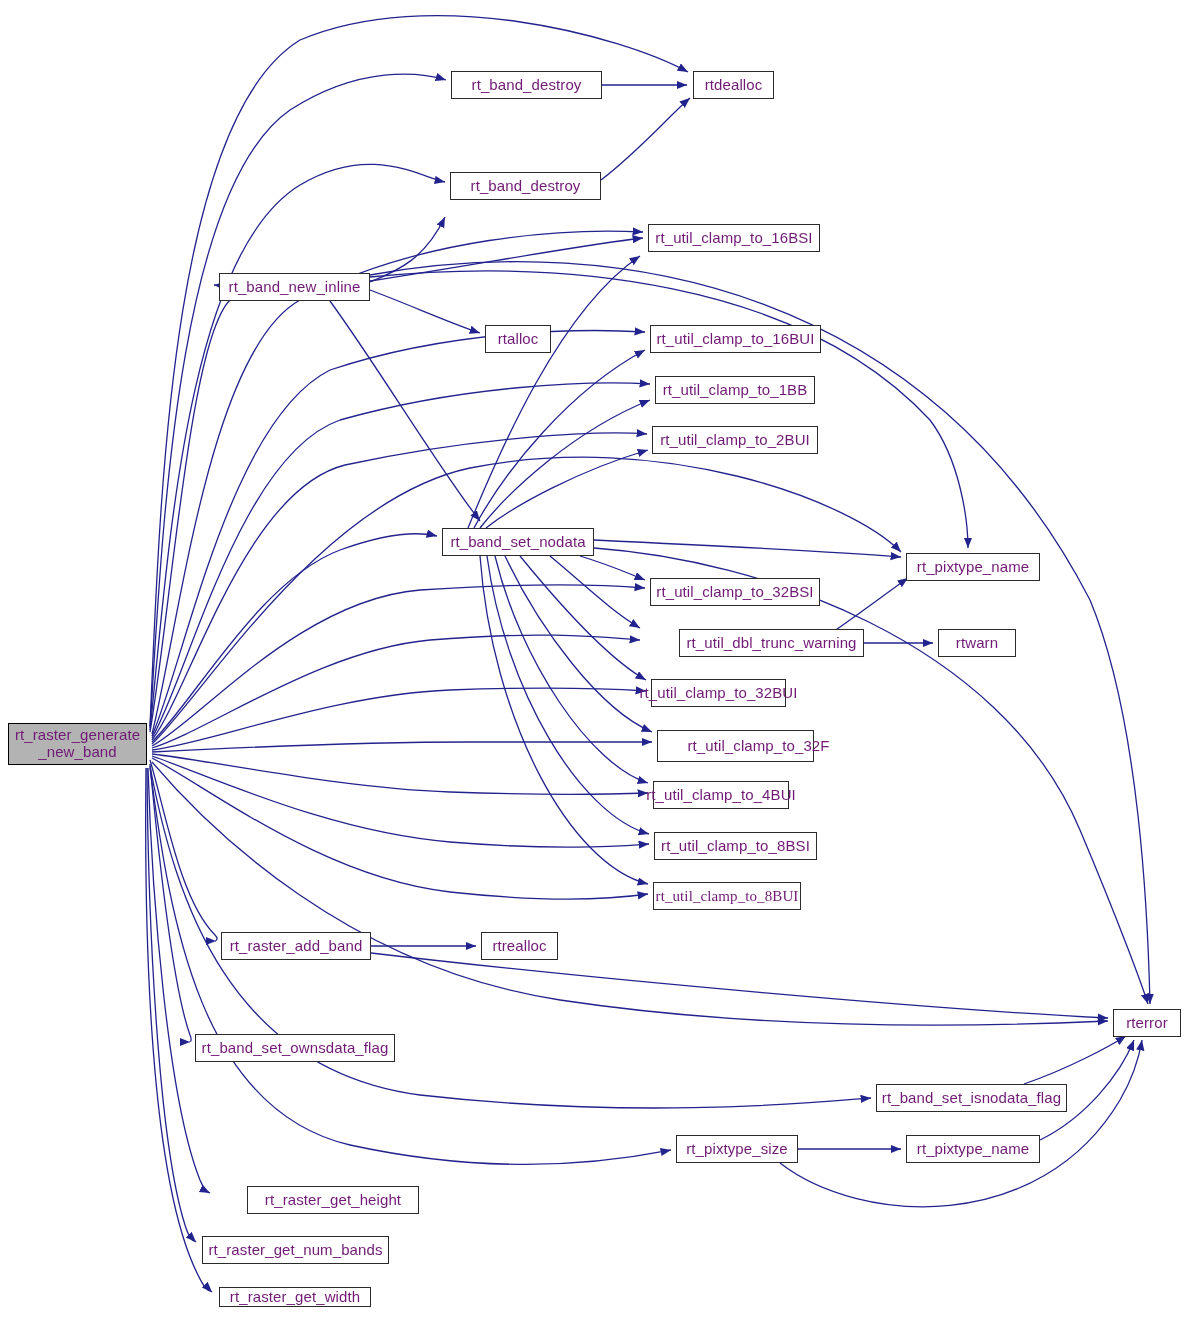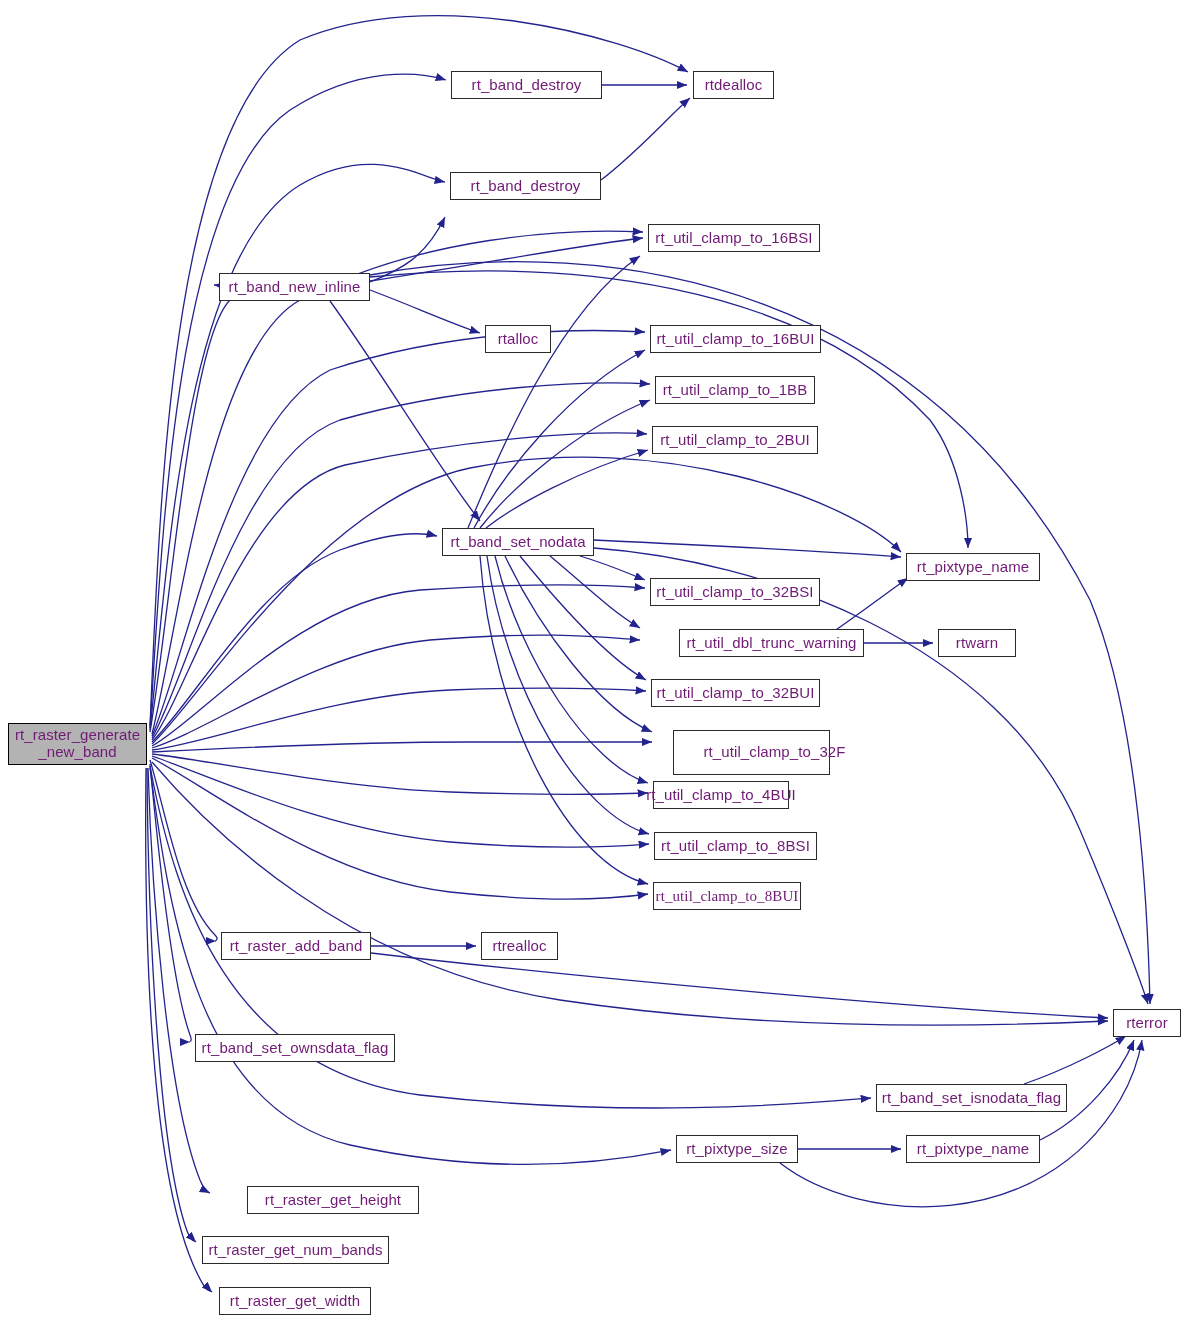--- a/index.html
+++ b/index.html
@@ -120,28 +120,28 @@
     <div class="node" style="left: 219px; top: 273px; width: 151px; height: 28px;">rt_band_new_inline</div>
     <div class="node" style="left: 485px; top: 325px; width: 66px; height: 28px;">rtalloc</div>
     <div class="node" style="left: 650px; top: 325px; width: 171px; height: 28px;">rt_util_clamp_to_16BUI</div>
     <div class="node" style="left: 655px; top: 376px; width: 160px; height: 28px;">rt_util_clamp_to_1BB</div>
     <div class="node" style="left: 652px; top: 426px; width: 166px; height: 28px;">rt_util_clamp_to_2BUI</div>
     <div class="node" style="left: 442px; top: 528px; width: 152px; height: 28px;">rt_band_set_nodata</div>
     <div class="node" style="left: 906px; top: 553px; width: 134px; height: 28px;">rt_pixtype_name</div>
     <div class="node" style="left: 650px; top: 578px; width: 170px; height: 28px;">rt_util_clamp_to_32BSI</div>
     <div class="node" style="left: 645px; top: 629px; width: 185px; height: 28px; margin-left: 34px;">rt_util_dbl_trunc_warning</div>
     <div class="node" style="left: 938px; top: 629px; width: 78px; height: 28px;">rtwarn</div>
-    <div class="node" style="left: 651px; top: 679px; width: 169px; height: 28px;">rt_util_clamp_to_32BUI</div>
-    <div class="node" style="left: 673px; top: 730px; width: 157px; height: 45px; padding-left: 46px;">rt_util_clamp_to_32F</div>
+    <div class="node" style="left: 651px; top: 679px; width: 135px; height: 28px;">rt_util_clamp_to_32BUI</div>
+    <div class="node" style="left: 657px; top: 730px; width: 157px; height: 32px; padding-left: 46px;">rt_util_clamp_to_32F</div>
     <div class="node" style="left: 653px; top: 781px; width: 136px; height: 28px;">rt_util_clamp_to_4BUI</div>
     <div class="node" style="left: 654px; top: 832px; width: 163px; height: 28px;">rt_util_clamp_to_8BSI</div>
     <div class="node" style="left: 653px; top: 882px; width: 148px; height: 28px; font-family: Liberation Serif, serif;">rt_util_clamp_to_8BUI</div>
     <div class="node" style="left: 221px; top: 932px; width: 150px; height: 28px;">rt_raster_add_band</div>
     <div class="node" style="left: 481px; top: 932px; width: 77px; height: 28px;">rtrealloc</div>
     <div class="node" style="left: 1113px; top: 1009px; width: 68px; height: 28px;">rterror</div>
     <div class="node" style="left: 195px; top: 1034px; width: 200px; height: 28px;">rt_band_set_ownsdata_flag</div>
     <div class="node" style="left: 876px; top: 1084px; width: 191px; height: 28px;">rt_band_set_isnodata_flag</div>
     <div class="node" style="left: 676px; top: 1135px; width: 122px; height: 28px;">rt_pixtype_size</div>
     <div class="node" style="left: 906px; top: 1135px; width: 134px; height: 28px;">rt_pixtype_name</div>
     <div class="node" style="left: 217px; top: 1186px; width: 172px; height: 28px; margin-left: 30px;">rt_raster_get_height</div>
     <div class="node" style="left: 202px; top: 1236px; width: 187px; height: 28px;">rt_raster_get_num_bands</div>
-    <div class="node" style="left: 219px; top: 1287px; width: 152px; height: 28px;">rt_raster_get_width</div>
+    <div class="node" style="left: 219px; top: 1287px; width: 152px; height: 20px;">rt_raster_get_width</div>
   </div>
 
 </body></html>

